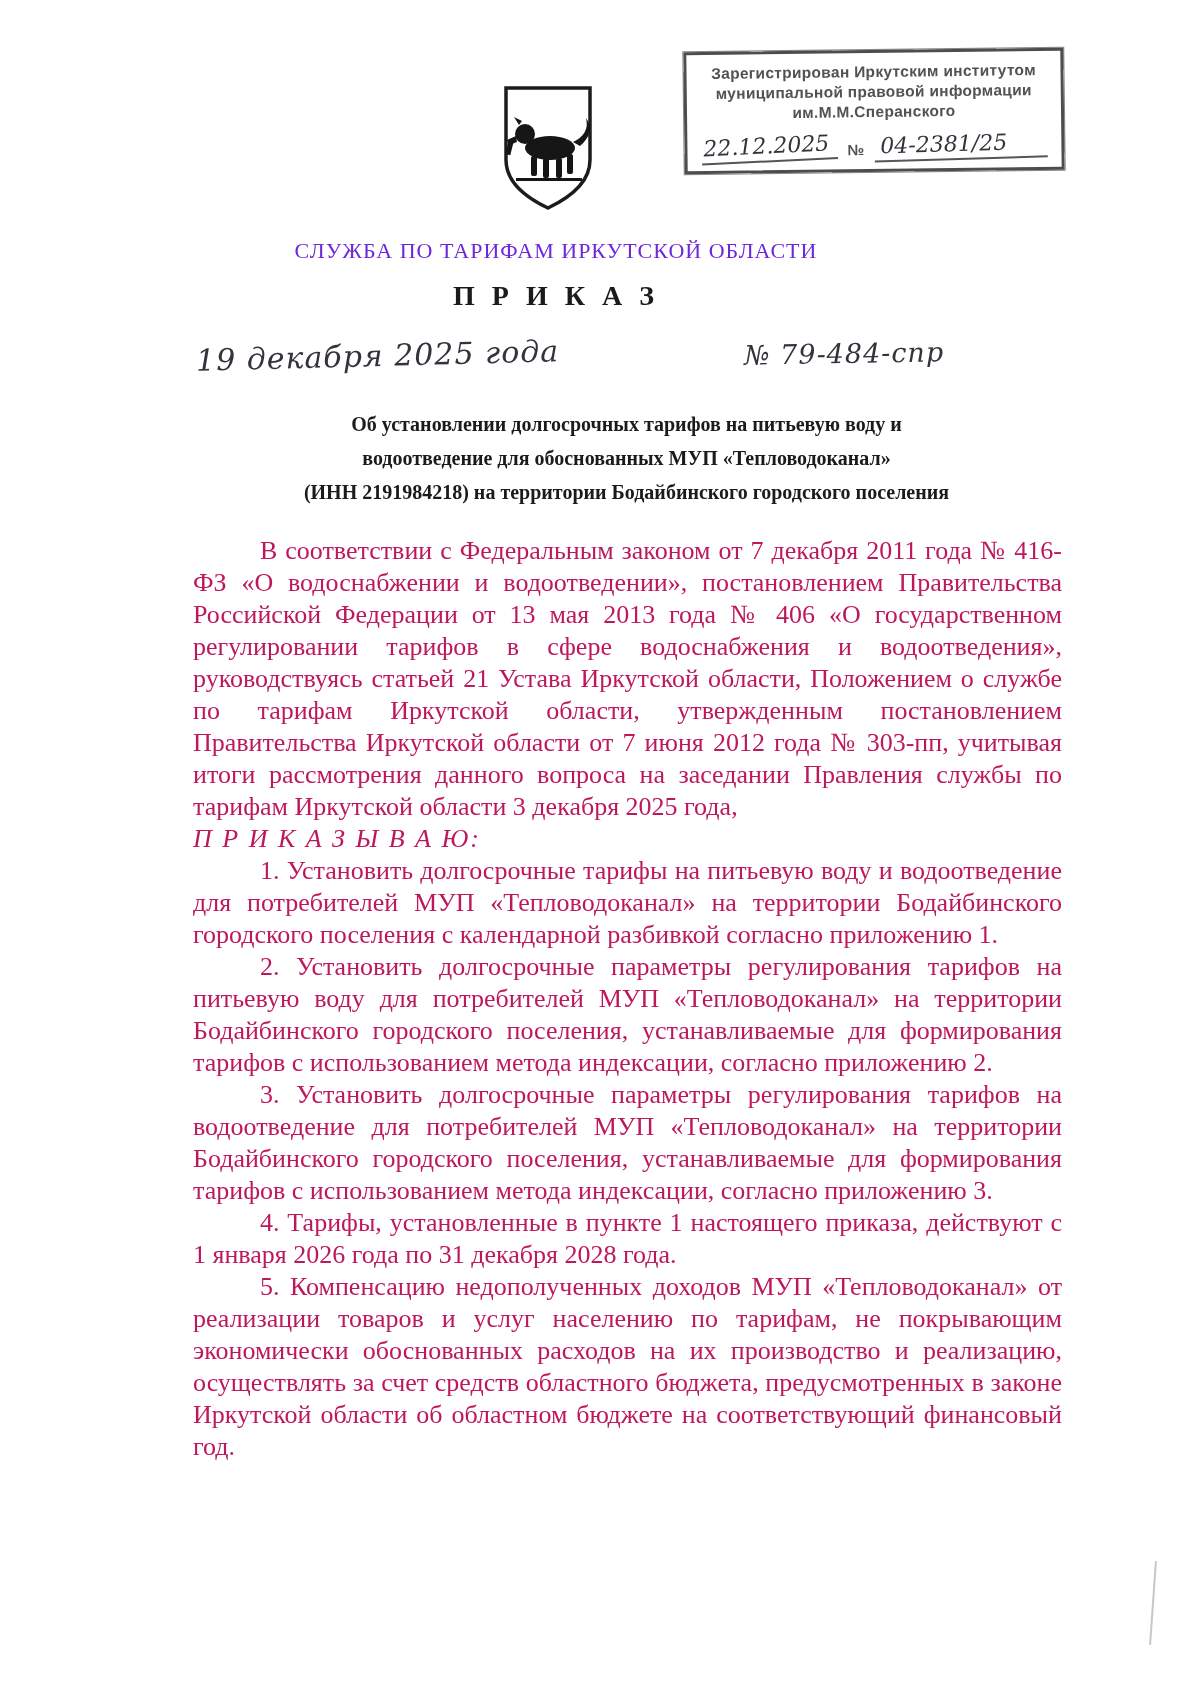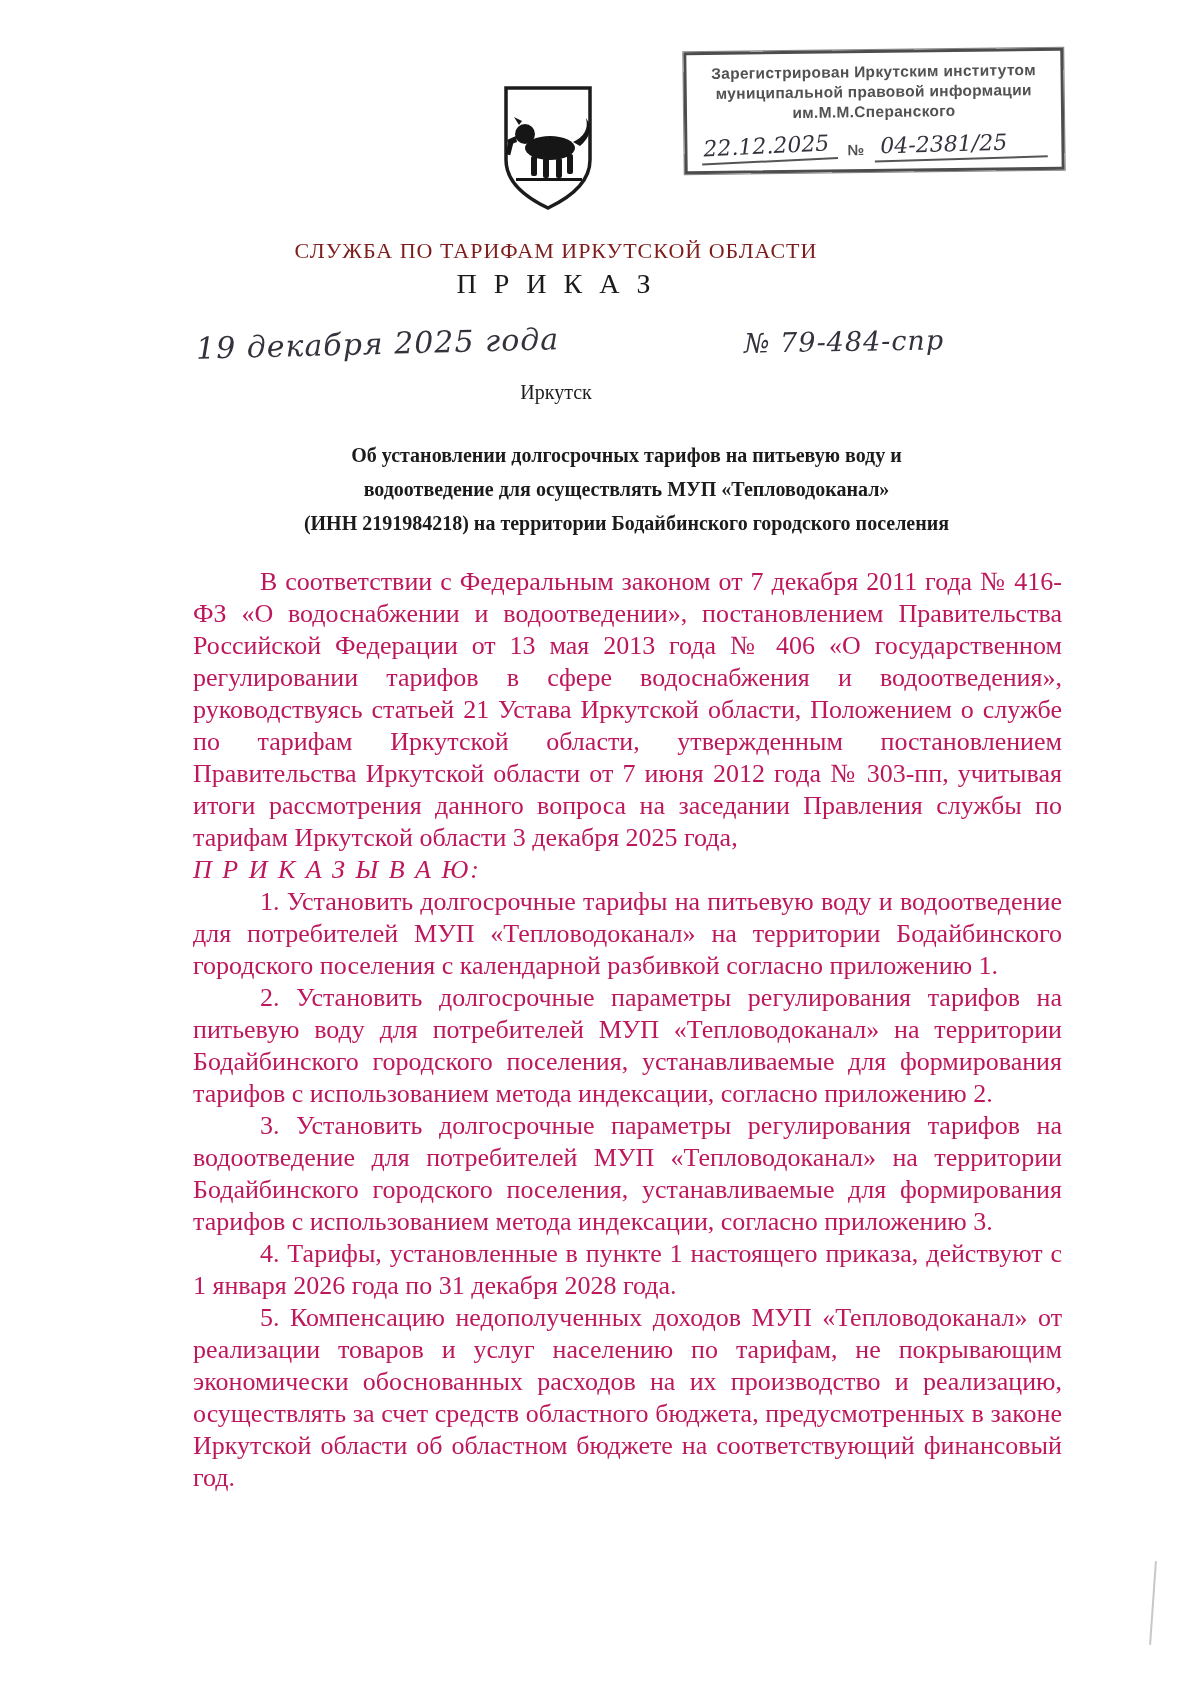--- a/index.html
+++ b/index.html
@@ -70,26 +70,26 @@
   }
 
   
   .emblem { position:absolute; top:84px; left:500px; width:96px; height:130px; }
 
   
   .header { padding-top:238px; padding-right:88px; text-align:center; }
   .org-name {
     font-size:22px;
     letter-spacing:1px;
-    color:#7f1d1d;
+    color:#6d28d9;
   }
   .doc-type {
-    margin-top:4px;
+    margin-top:16px;
     font-size:28px;
-    font-weight:normal;
+    font-weight:bold;
     letter-spacing:5px;
   }
 
   
   .date-row {
     display:flex;
     justify-content:space-between;
     align-items:flex-start;
     padding:26px 256px 0 196px;
   }
@@ -176,25 +176,24 @@
   <div class="header">
     <div class="org-name">СЛУЖБА ПО ТАРИФАМ ИРКУТСКОЙ ОБЛАСТИ</div>
     <div class="doc-type">П Р И К А З</div>
   </div>
 
   <div class="date-row">
     <span class="hw date-hw">19 декабря 2025 года</span>
     <span class="hw number-hw">№ 79-484-спр</span>
   </div>
 
-  <div class="city">Иркутск</div>
 
   <div class="title">
     <div>Об установлении долгосрочных тарифов на питьевую воду и</div>
-    <div>водоотведение для осуществлять МУП «Тепловодоканал»</div>
+    <div>водоотведение для обоснованных МУП «Тепловодоканал»</div>
     <div>(ИНН 2191984218) на территории Бодайбинского городского поселения</div>
   </div>
 
   <div class="body-col">
     <p class="para">В соответствии с Федеральным законом от 7 декабря 2011 года № 416-ФЗ «О водоснабжении и водоотведении», постановлением Правительства Российской Федерации от 13 мая 2013 года № 406 «О государственном регулировании тарифов в сфере водоснабжения и водоотведения», руководствуясь статьей 21 Устава Иркутской области, Положением о службе по тарифам Иркутской области, утвержденным постановлением Правительства Иркутской области от 7 июня 2012 года № 303-пп, учитывая итоги рассмотрения данного вопроса на заседании Правления службы по тарифам Иркутской области 3 декабря 2025 года,</p>
     <p class="para order-word">П Р И К А З Ы В А Ю:</p>
     <p class="para">1. Установить долгосрочные тарифы на питьевую воду и водоотведение для потребителей МУП «Тепловодоканал» на территории Бодайбинского городского поселения с календарной разбивкой согласно приложению 1.</p>
     <p class="para">2. Установить долгосрочные параметры регулирования тарифов на питьевую воду для потребителей МУП «Тепловодоканал» на территории Бодайбинского городского поселения, устанавливаемые для формирования тарифов с использованием метода индексации, согласно приложению 2.</p>
     <p class="para">3. Установить долгосрочные параметры регулирования тарифов на водоотведение для потребителей МУП «Тепловодоканал» на территории Бодайбинского городского поселения, устанавливаемые для формирования тарифов с использованием метода индексации, согласно приложению 3.</p>
     <p class="para">4. Тарифы, установленные в пункте 1 настоящего приказа, действуют с 1 января 2026 года по 31 декабря 2028 года.</p>

